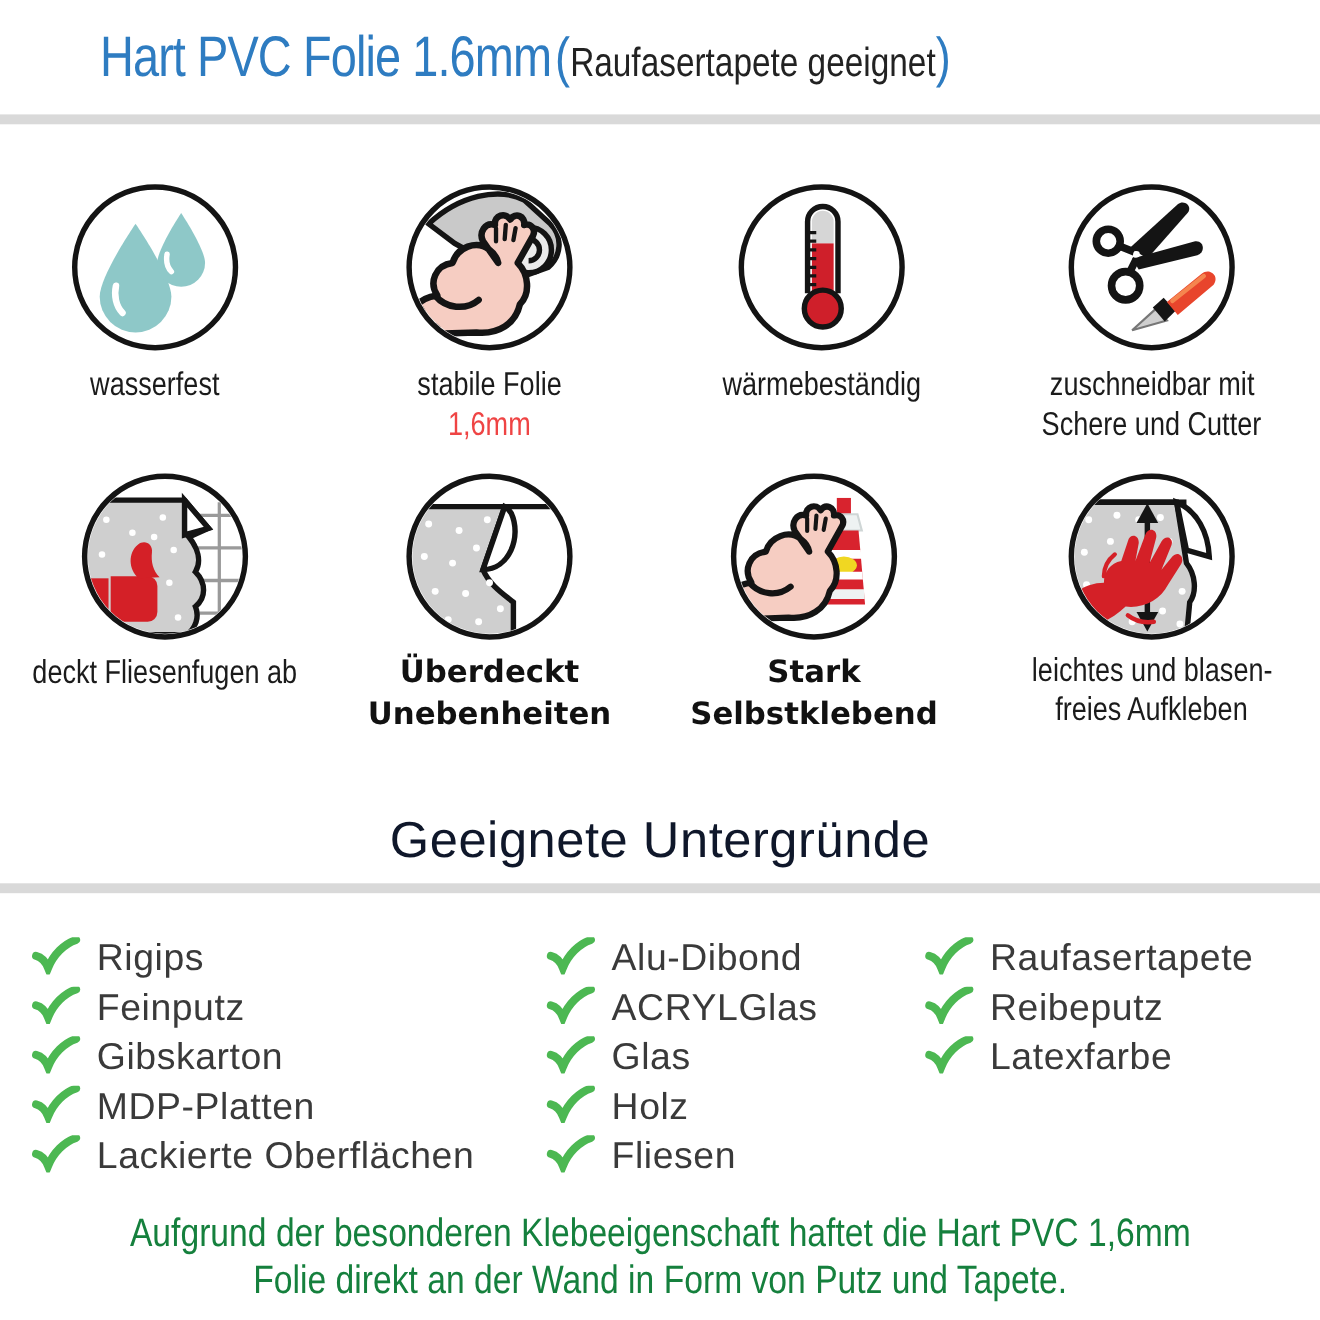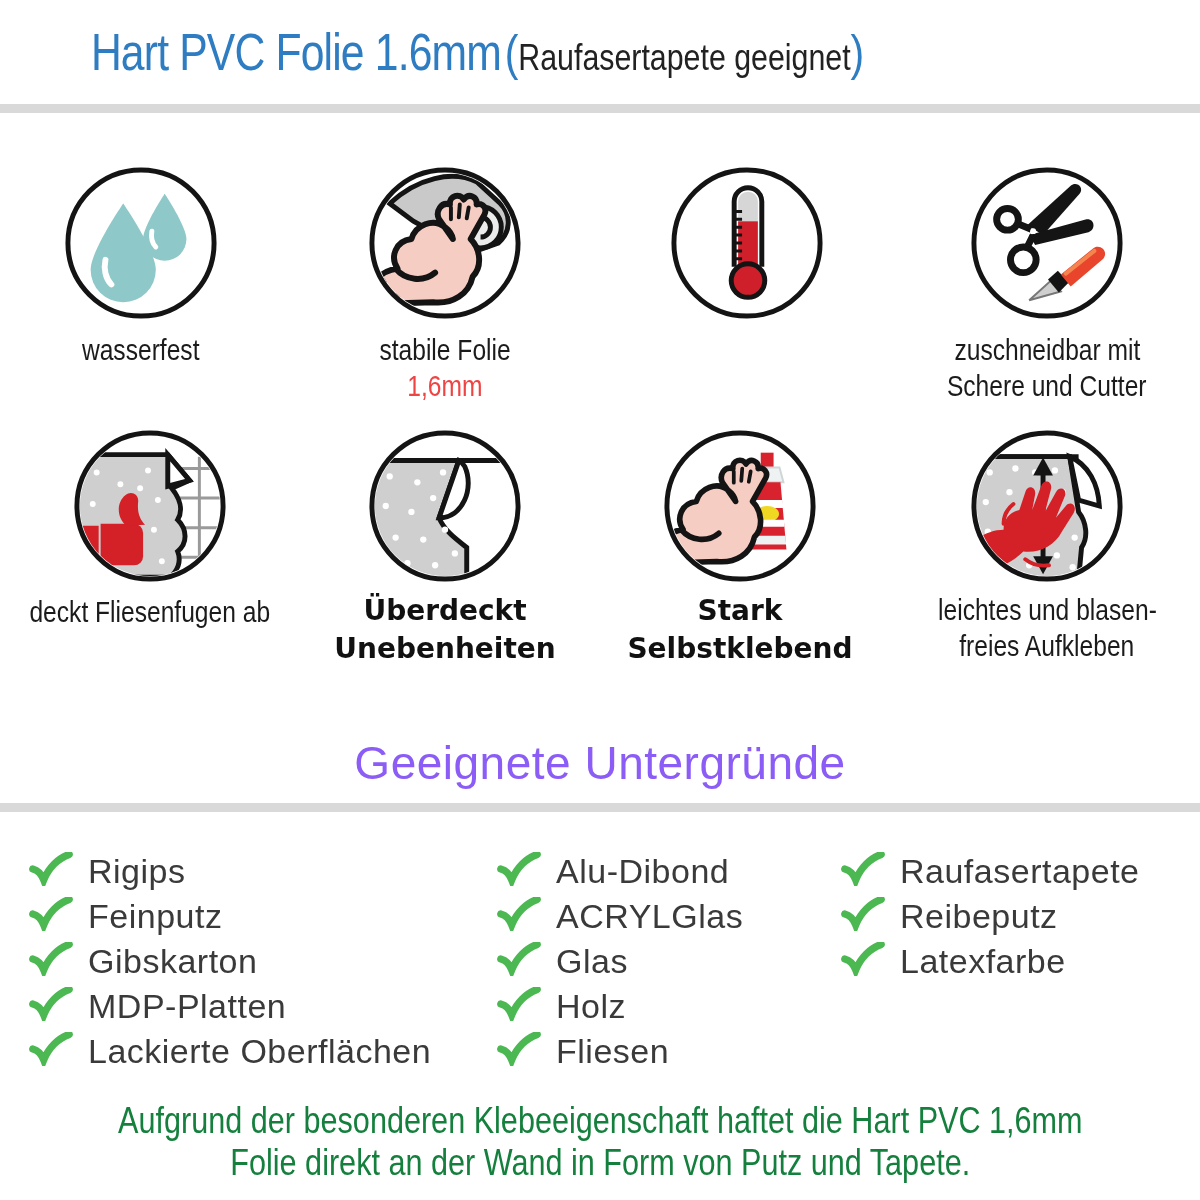--- a/index.html
+++ b/index.html
@@ -18,21 +18,21 @@
   
   .icon-box{position:absolute;width:158px;height:158px;}
   .feat-label{position:absolute;width:330px;text-align:center;color:#1b1b1b;
               font-size:30px;line-height:36px;}
   .feat-label .red{color:#ef4444;}
   .feat-label.em{font-family:"DejaVu Sans",sans-serif;font-weight:700;font-size:28px;
                  line-height:38px;color:#111;transform:none;}
 
   
   .sub-heading{position:absolute;top:736px;left:0;width:1200px;text-align:center;
-               font-size:46px;color:#8b5cf6;letter-spacing:.5px;}
+               font-size:46px;color:#0f172a;letter-spacing:.5px;}
   .check-col{position:absolute;top:852px;}
   .check-row{display:flex;align-items:flex-start;height:45px;}
   .check-row svg{flex:0 0 auto;margin-right:14px;}
   .check-text{font-size:34px;color:#3a3a3a;letter-spacing:.5px;white-space:nowrap;}
 
   
   .footer{position:absolute;top:1100px;left:0;width:1200px;text-align:center;
           color:#15803d;font-size:36px;line-height:42px;}
 </style>
 </head>
@@ -228,20 +228,23 @@
 
   <div class="feat-label" style="left:-24px;top:332px;">
     <span class="cond">wasserfest</span>
   </div>
 
   <div class="feat-label" style="left:280px;top:332px;">
     <div><span class="cond">stabile Folie</span></div>
     <div class="red"><span class="cond">1,6mm</span></div>
   </div>
 
+  <div class="feat-label" style="left:582px;top:332px;">
+    <span class="cond">wärmebeständig</span>
+  </div>
 
   <div class="feat-label" style="left:882px;top:332px;">
     <div><span class="cond">zuschneidbar mit</span></div>
     <div><span class="cond">Schere und Cutter</span></div>
   </div>
 
   <div class="feat-label" style="left:-15px;top:594px;">
     <span class="cond">deckt Fliesenfugen ab</span>
   </div>
 

